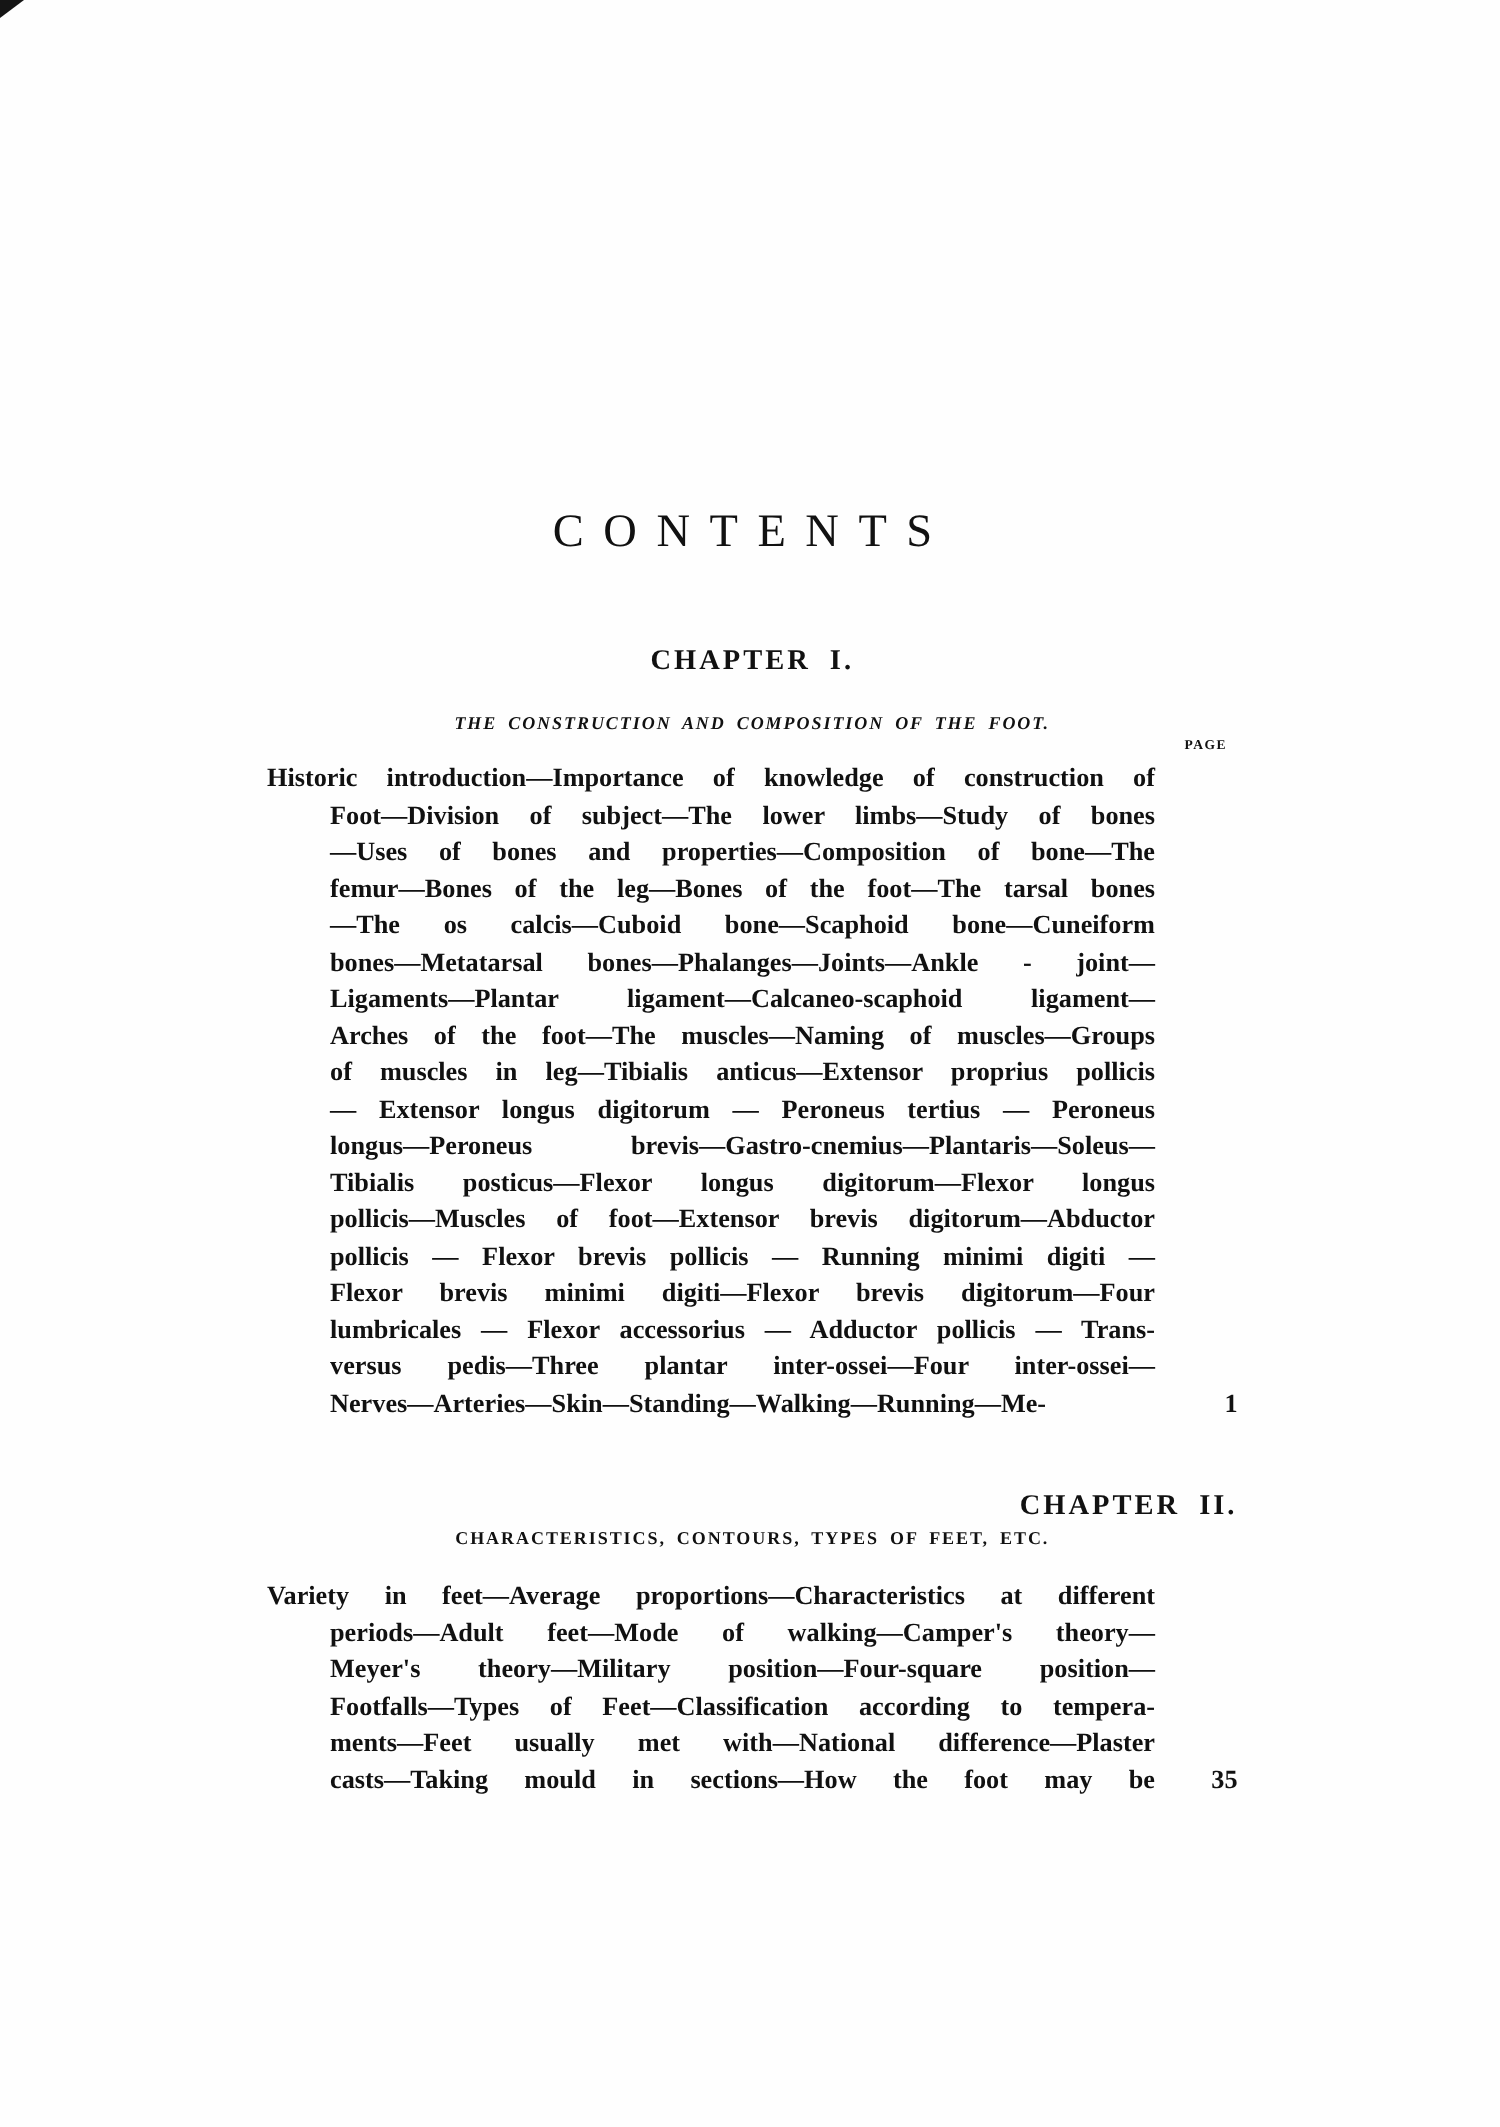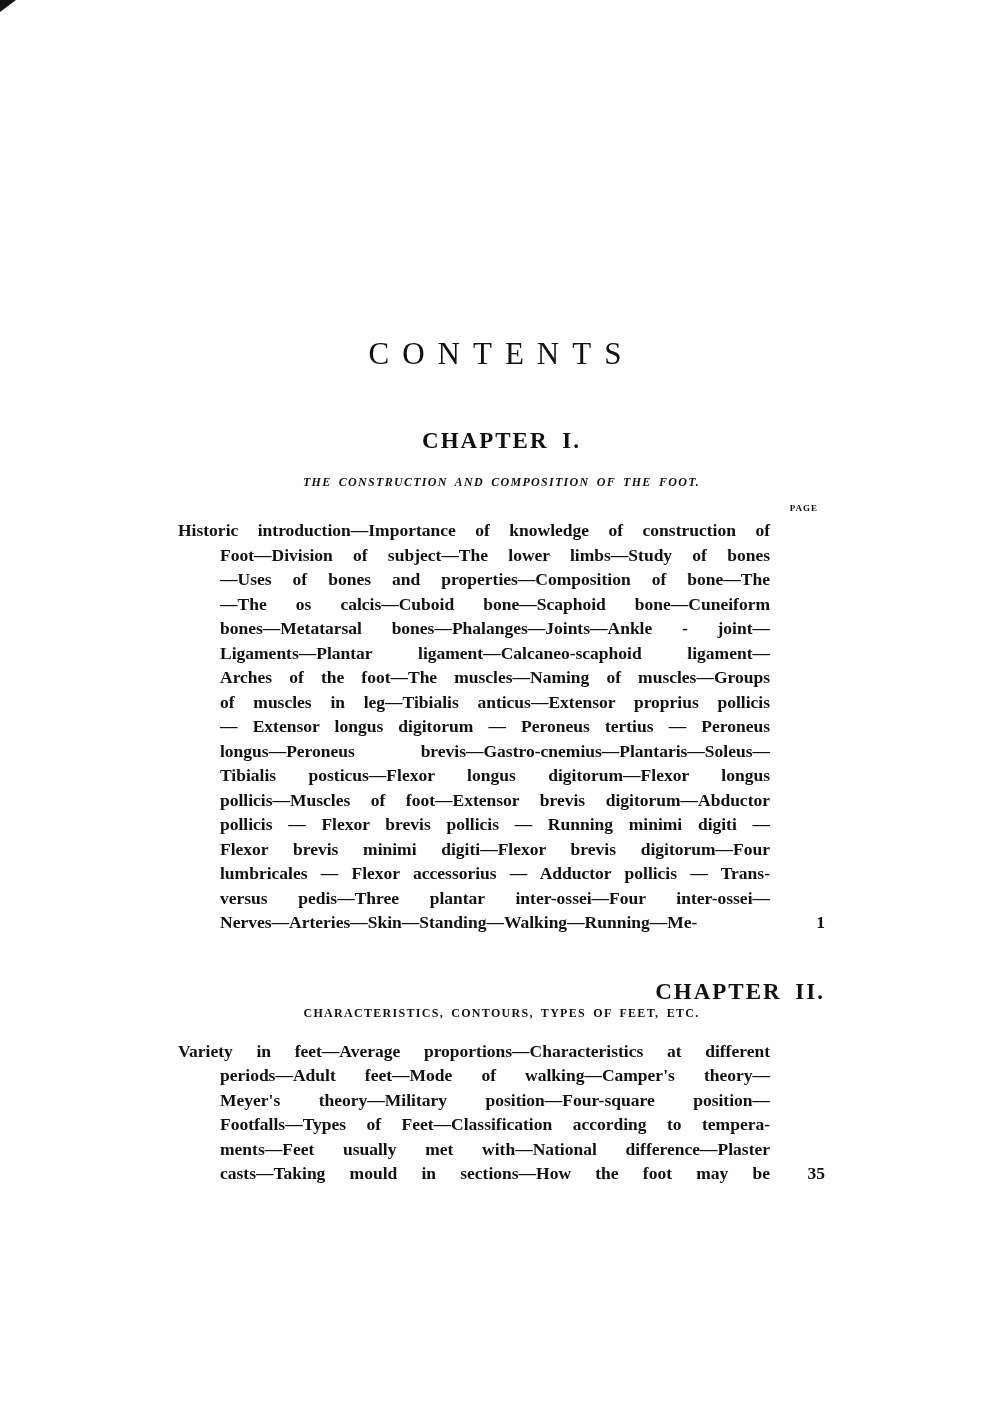--- a/index.html
+++ b/index.html
@@ -38,41 +38,41 @@
     text-align: center;
     font-size: 31px;
     line-height: 36px;
     font-weight: 500;
     letter-spacing: 13px;
     white-space: nowrap;
   }
   .chapter-heading {
     width: calc(100% + 55px);
     text-align: center;
-    font-size: 23px;
+    font-size: 19px;
     line-height: 26px;
     font-weight: bold;
     letter-spacing: 2px;
     word-spacing: 6px;
   }
   .chapter-1 .chapter-heading { margin-top: 56px; }
   .chapter-2 .chapter-heading { margin-top: 44px; text-align: right; }
   .chapter-subtitle {
     width: calc(100% + 55px);
     text-align: center;
     font-size: 12px;
     line-height: 16px;
     font-weight: bold;
     letter-spacing: 1.3px;
     word-spacing: 3px;
   }
   .chapter-1 .chapter-subtitle { margin-top: 20px; font-style: italic; }
   .chapter-2 .chapter-subtitle { margin-top: 0; }
   .page-col-label {
-    margin-top: 12px;
+    margin-top: 0;
     margin-right: -48px;
     text-align: right;
     font-size: 9px;
     line-height: 12px;
     font-weight: bold;
     letter-spacing: 1px;
   }
   .chapter-para {
     position: relative;
     font-size: 17.5px;
@@ -109,20 +109,21 @@
 
     <div class="chapter chapter-1">
       <div class="chapter-heading">CHAPTER I.</div>
       <div class="chapter-subtitle">THE CONSTRUCTION AND COMPOSITION OF THE FOOT.</div>
       <div class="page-col-label">PAGE</div>
       <div class="chapter-para">
         <span class="page-num">1</span>
       <div class="toc-line first">Historic introduction—Importance of knowledge of construction of</div>
           <div class="toc-line">Foot—Division of subject—The lower limbs—Study of bones</div>
           <div class="toc-line">—Uses of bones and properties—Composition of bone—The</div>
+          <div class="toc-line">femur—Bones of the leg—Bones of the foot—The tarsal bones</div>
           <div class="toc-line">—The os calcis—Cuboid bone—Scaphoid bone—Cuneiform</div>
           <div class="toc-line">bones—Metatarsal bones—Phalanges—Joints—Ankle - joint—</div>
           <div class="toc-line">Ligaments—Plantar ligament—Calcaneo-scaphoid ligament—</div>
           <div class="toc-line">Arches of the foot—The muscles—Naming of muscles—Groups</div>
           <div class="toc-line">of muscles in leg—Tibialis anticus—Extensor proprius pollicis</div>
           <div class="toc-line">— Extensor longus digitorum — Peroneus tertius — Peroneus</div>
           <div class="toc-line">longus—Peroneus brevis—Gastro-cnemius—Plantaris—Soleus—</div>
           <div class="toc-line">Tibialis posticus—Flexor longus digitorum—Flexor longus</div>
           <div class="toc-line">pollicis—Muscles of foot—Extensor brevis digitorum—Abductor</div>
           <div class="toc-line">pollicis — Flexor brevis pollicis — Running minimi digiti —</div>

